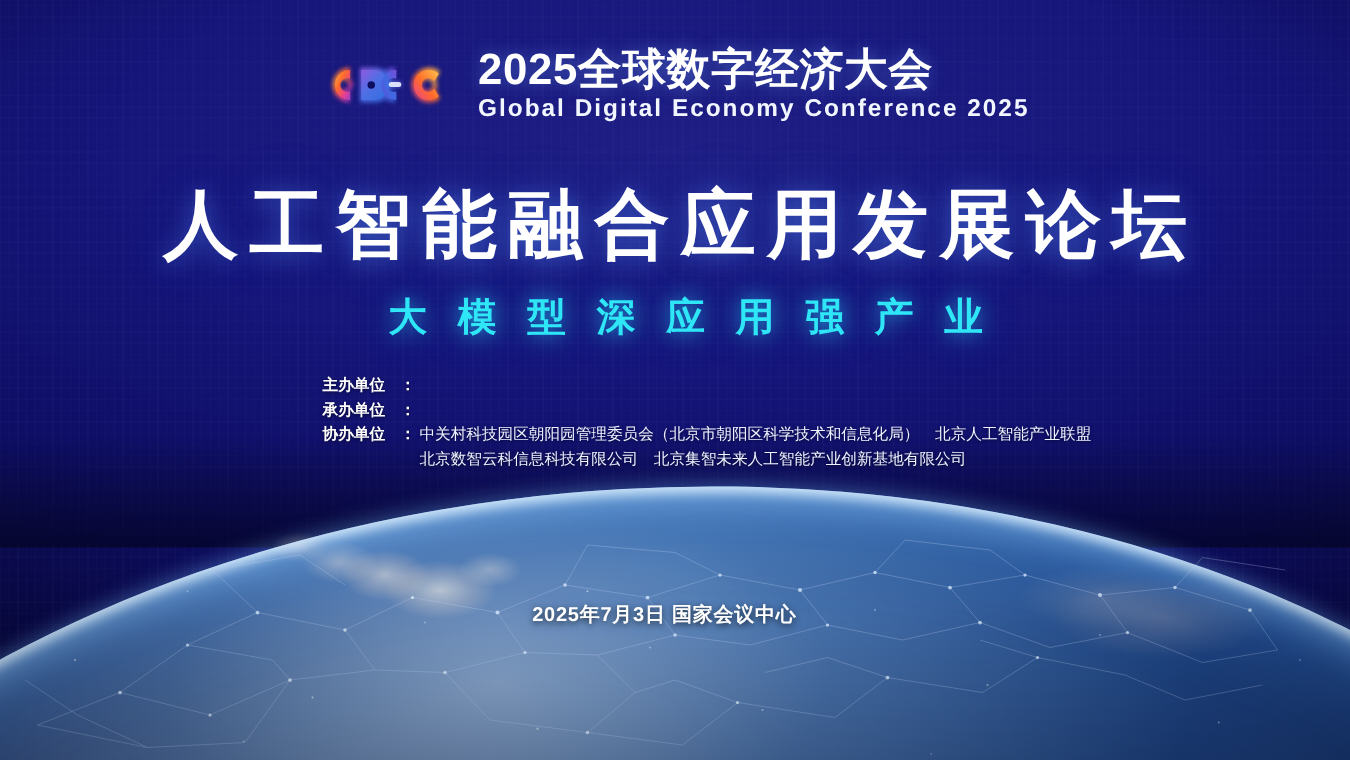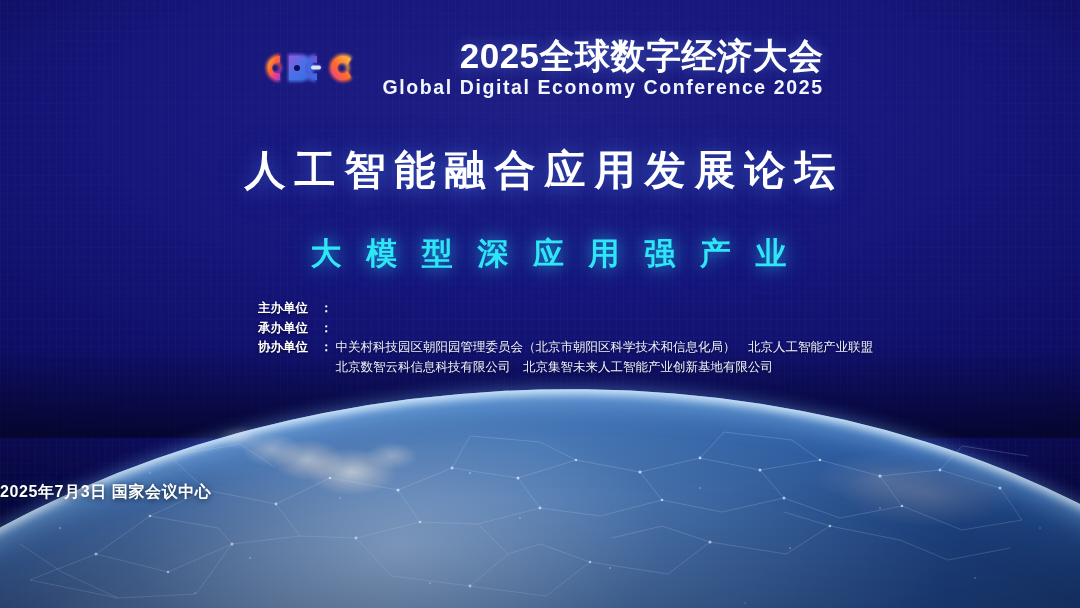--- a/index.html
+++ b/index.html
@@ -115,33 +115,32 @@
     position:absolute; top:38px; left:0; right:0;
     display:flex; align-items:center; justify-content:center; gap:18px;
   }
   .gdec-logo { width:108px; height:56px; flex:0 0 auto; }
   .header-text { display:flex; flex-direction:column; gap:2px; }
   .conf-cn {
     font-size:35px; font-weight:bold; color:#ffffff;
     letter-spacing:0.5px; line-height:1.05;
     text-shadow:0 0 14px rgba(120,170,255,0.45);
     white-space:nowrap;
-    text-align:right;
   }
   .conf-en {
     font-size:19.5px; font-weight:bold; color:#f2f6ff;
     letter-spacing:1.6px; line-height:1.1;
     white-space:nowrap;
   }
 
   
   .main-title {
     position:absolute; top:148px; left:0; right:0;
     text-align:center;
-    font-size:41px; font-weight:bold; color:#ffffff;
+    font-size:60px; font-weight:bold; color:#ffffff;
     letter-spacing:9px; line-height:1.08;
     text-indent:9px;
     white-space:nowrap;
     text-shadow:0 2px 18px rgba(90,150,255,0.45), 0 0 40px rgba(60,110,220,0.30);
   }
   .slogan {
     position:absolute; top:237px; left:0; right:0;
     text-align:center;
     font-size:31px; font-weight:bold; color:#2ee6f6;
     letter-spacing:8px; line-height:1.1;
@@ -164,20 +163,21 @@
     width:62px; flex:0 0 62px; text-align:justify;
   }
   .org-colon { font-weight:bold; color:#ffffff; margin-right:3px; }
   .org-value { color:#eef3ff; }
   .org-row.cont .org-label,
   .org-row.cont .org-colon { visibility:hidden; }
 
   
   .date-venue {
     position:absolute; top:482px; left:0; right:17px;
+    text-align:center;
     font-size:16px; font-weight:bold; color:#ffffff;
     letter-spacing:0.6px;
     white-space:nowrap;
     text-shadow:0 1px 6px rgba(0,0,0,0.75), 0 0 14px rgba(90,160,255,0.35);
   }
 </style>
 </head>
 <body>
 
 <div id="banner">

